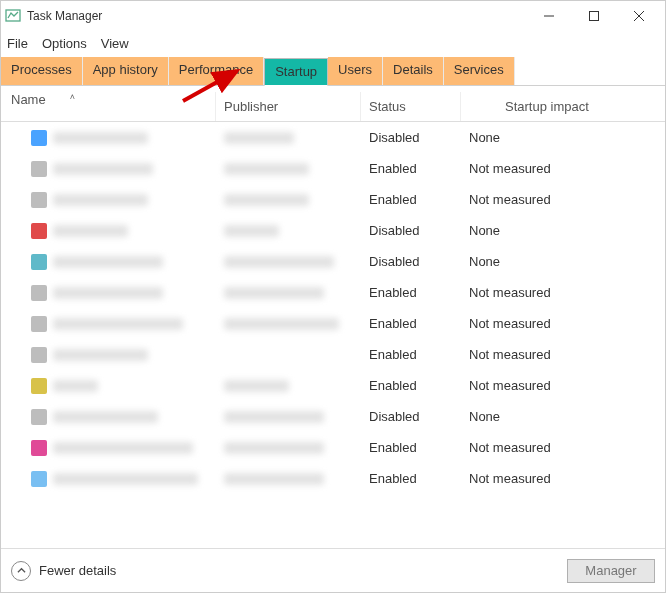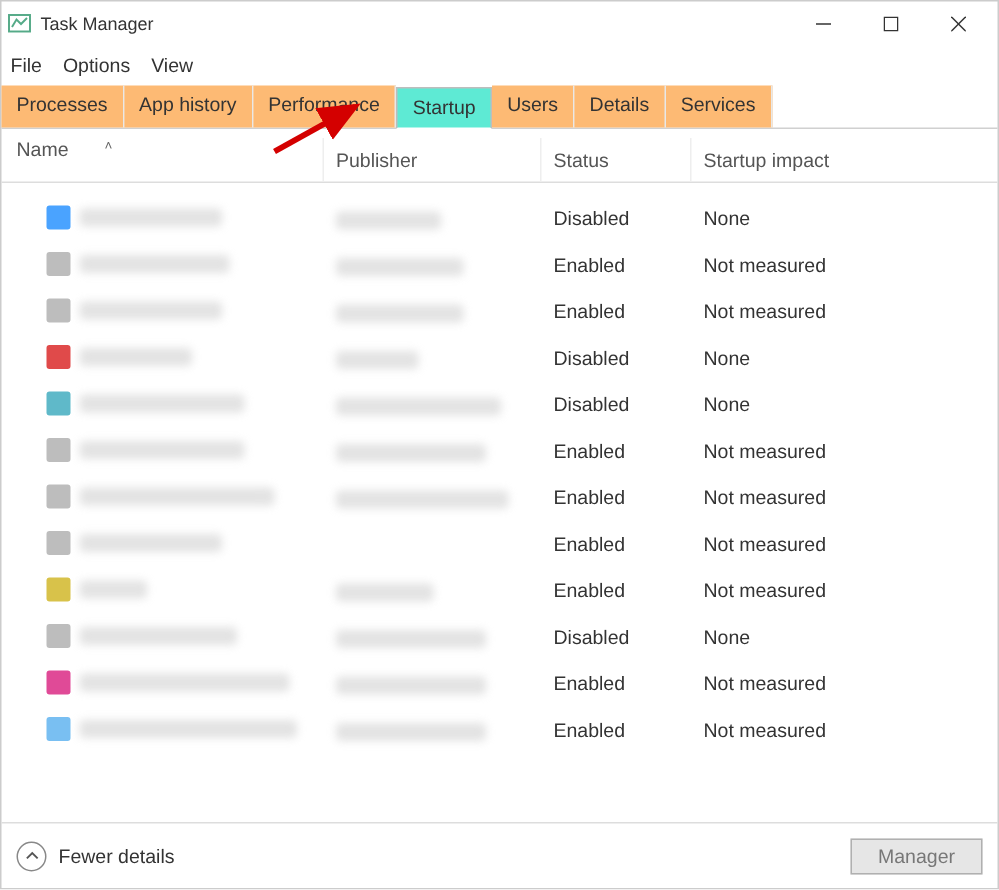--- a/index.html
+++ b/index.html
@@ -14,33 +14,33 @@
   .win-btn { width: 45px; height: 30px; display:flex; align-items:center; justify-content:center; color:#555; }
   .win-btn svg { width: 10px; height: 10px; }
 
   
   .menubar { height: 24px; display: flex; align-items:center; padding: 0 6px; font-size: 13px; color:#333; gap: 14px; }
   .menu-item { cursor: default; }
 
   
   .tabs { display:flex; border-bottom:1px solid #d0d0d0; margin-top:2px;}
   .tab { padding: 5px 10px 6px 10px; font-size: 13px; color:#333; border-right:1px solid #e8e8e8; background:#fdba74; }
-  .tab.active { background:#5eead4; border:1px solid #bdbdbd; border-bottom:1px solid #fff; position:relative; top:1px; }
+  .tab.active { background:#14b8a6; border:1px solid #bdbdbd; border-bottom:1px solid #fff; position:relative; top:1px; }
 
   
   .headers { display:flex; height:30px; align-items:center; font-size:13px; color:#555; border-bottom:1px solid #ddd; margin-top:6px; position:relative;}
   .col-name   { width:215px; padding-left:10px; display:flex; align-items:flex-start; gap:24px; border-right:1px solid #eee; height:100%; }
   .col-pub    { width:145px; padding-left:8px; border-right:1px solid #eee; height:100%; display:flex; align-items:center;}
   .col-status { width:100px; padding-left:8px; border-right:1px solid #eee; height:100%; display:flex; align-items:center;}
-  .col-impact { width:120px; padding-left:8px; height:100%; display:flex; align-items:center;}
+  .col-impact { width:120px; padding-left:8px; height:100%; display:flex; align-items:center;margin-left:36px;}
   .sort-ind { font-size:9px; color:#666; }
 
   
   .rows { flex:1; overflow:auto; }
-  .row { display:flex; height:31px; align-items:flex-end; font-size:13px; color:#333; }
+  .row { display:flex; height:31px; align-items:center; font-size:13px; color:#333; }
   .cell-name   { width:215px; padding-left:30px; display:flex; align-items:center; gap:6px;}
   .cell-pub    { width:145px; padding-left:8px; }
   .cell-status { width:100px; padding-left:8px; }
   .cell-impact { width:120px; padding-left:8px; }
   .app-square { width:16px; height:16px; border-radius:2px; flex-shrink:0;}
   .blur-box { height:12px; border-radius:3px; background:#ccc; filter: blur(3px); opacity:.55;}
   .c-blue    { background:#4aa3ff; }
   .c-gray    { background:#bdbdbd; }
   .c-red     { background:#e04a4a; }
   .c-teal    { background:#5fb9c9; }

